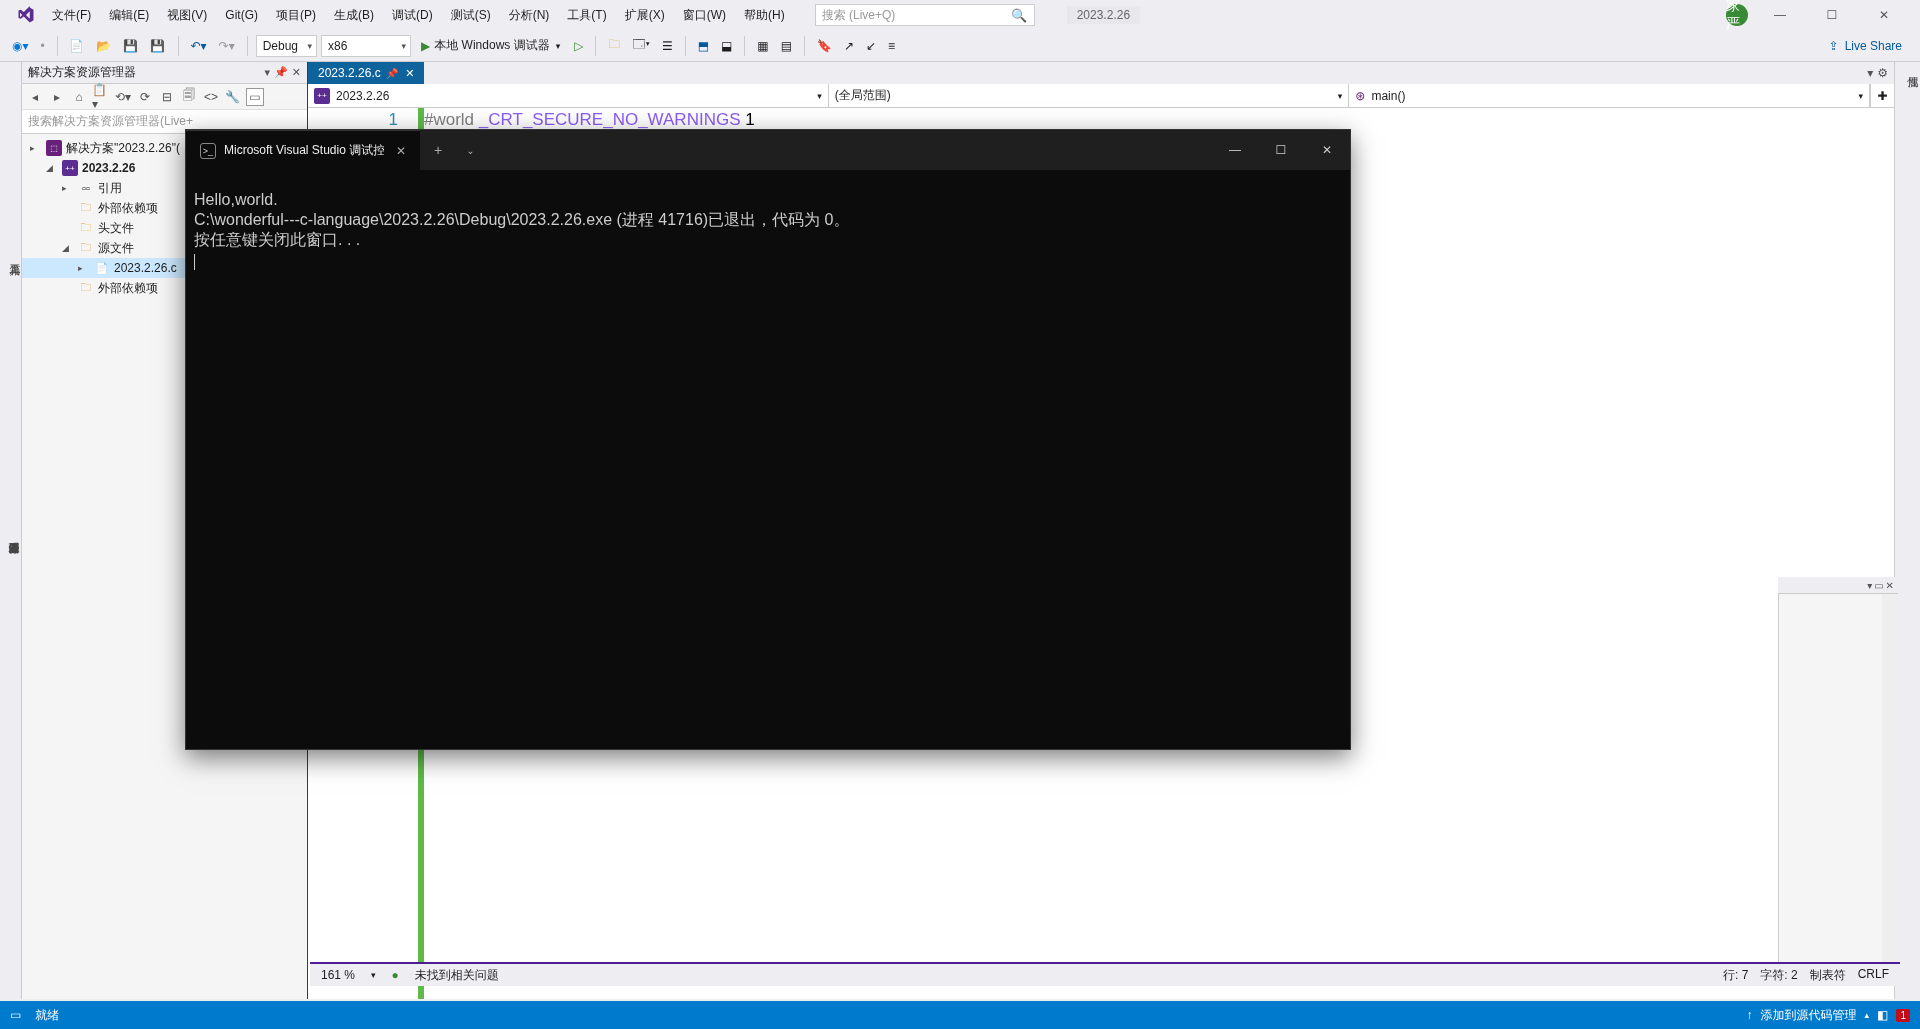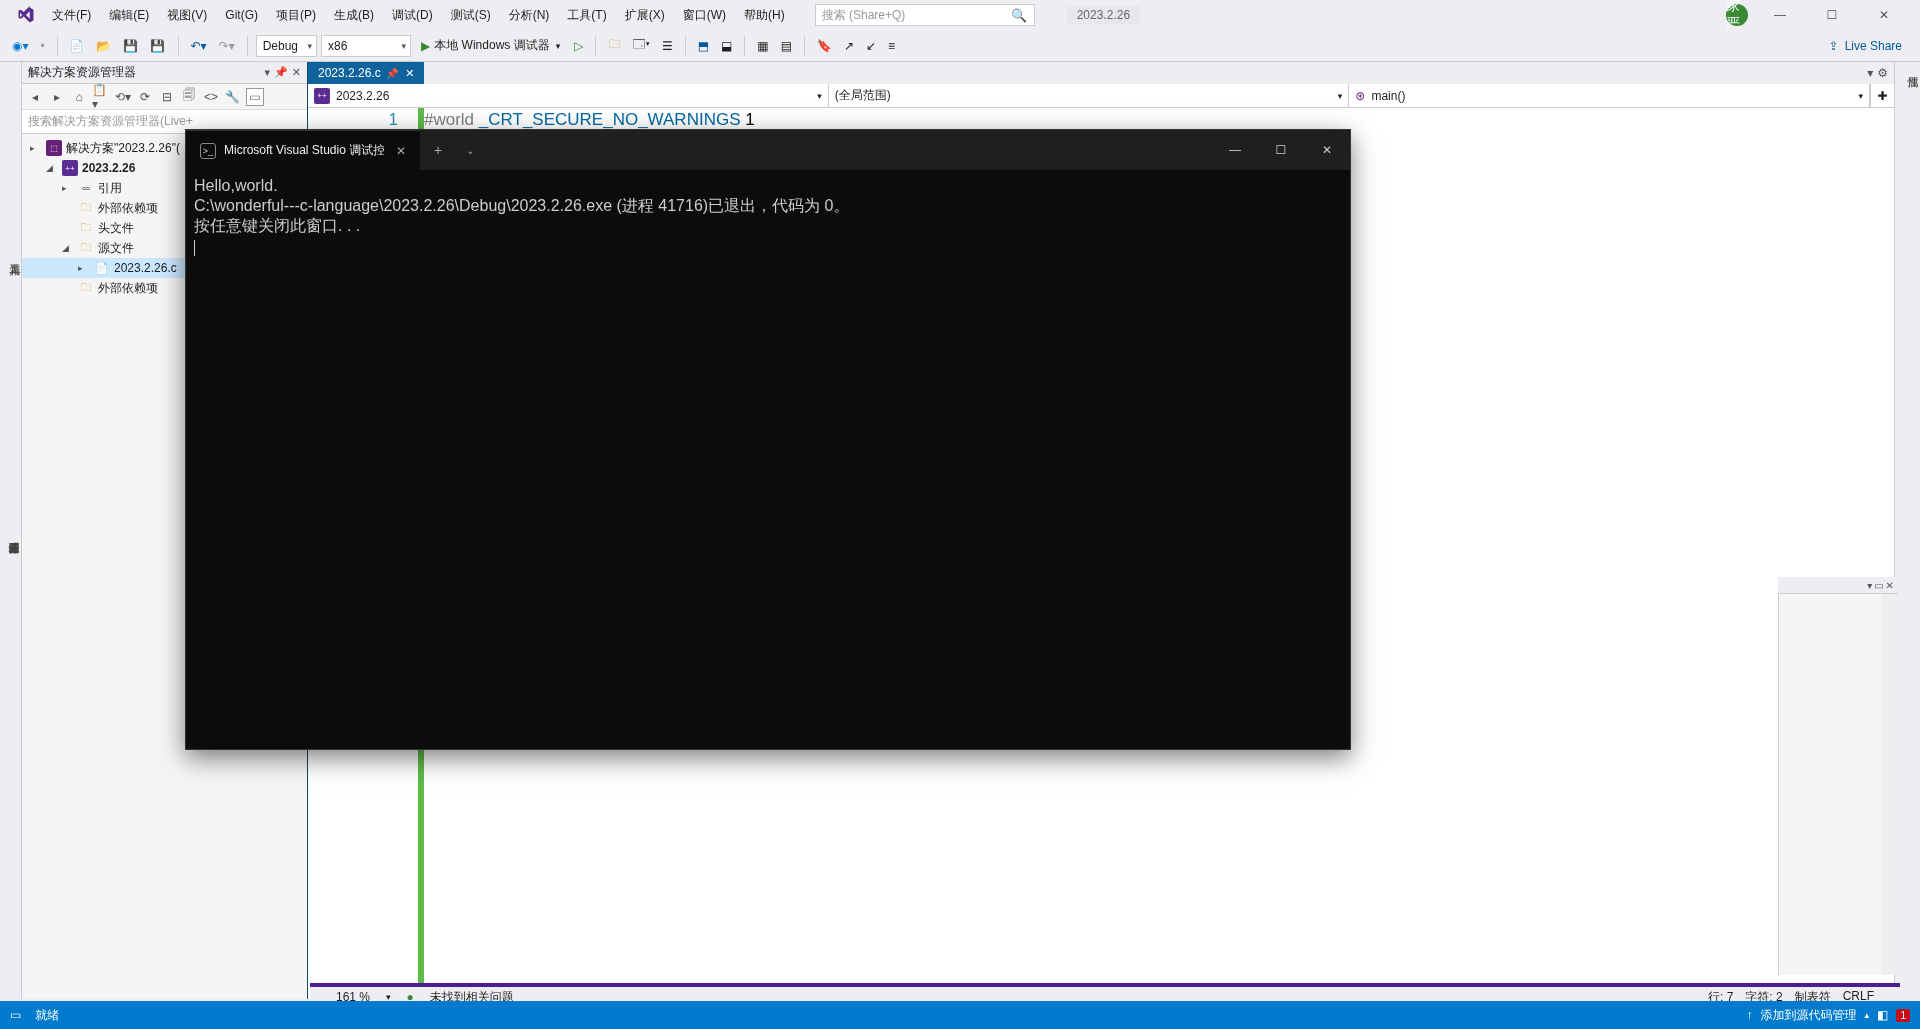--- a/index.html
+++ b/index.html
@@ -59,27 +59,27 @@
 .editor-tabs-right { margin-left: auto; display: flex; align-items: center; gap: 4px; padding: 0 6px; color: #555; }
 .editor-nav { height: 24px; display: flex; border-bottom: 1px solid #ccc; }
 .nav-combo { flex: 1; border-right: 1px solid #ccc; display: flex; align-items: center; padding: 0 6px; gap: 6px; font-size: 12px; position: relative; }
 .nav-combo::after { content: "▾"; position: absolute; right: 6px; font-size: 9px; }
 .nav-combo:last-child { flex: 0 0 380px; }
 .nav-plus { width: 24px; display:flex; align-items:center; justify-content:center; border-left:1px solid #ccc; }
 .code-area { flex: 1; display: flex; background: #fff; font-family: Consolas, monospace; font-size: 17px; }
 .gutter { width: 110px; text-align: right; padding-right: 20px; color: #2b91af; background: #fff; padding-top: 2px; }
 .code-line { padding-top: 2px; }
 .code-line .kw { color: #808080; }
-.code-line .macro { color: #0369a1; }
+.code-line .macro { color: #8b5cf6; }
 .code-line .num { color: #000; }
 .green-bar { width: 6px; background: #5fba47; }
 .right-rail { width: 26px; background:#eeeef2; border-left:1px solid #ccc; writing-mode: vertical-rl; text-orientation: upright; font-size:11px; color:#444; padding-top:6px; }
 
 
-.output-bar { position: absolute; left: 310px; right: 20px; bottom: 22px; height: 24px; background: #eeeef2; border-top: 4px solid #4c1d95; display: flex; align-items: center; padding: 0 26px; gap: 16px; font-size: 12px; }
+.output-bar { position: absolute; left: 310px; right: 20px; bottom: 43px; height: 24px; background: #eeeef2; border-top: 2px solid #4c1d95; display: flex; align-items: center; padding: 0 11px; gap: 16px; font-size: 12px; }
 .output-bar .zoom { }
 .output-bar .check { color: #388a34; }
 .output-bar .right { margin-left: auto; display: flex; gap: 12px; }
 .mini-panel { position:absolute; right: 22px; top: 577px; width: 120px; height: 16px; background:#eeeef2; display:flex; align-items:center; justify-content:flex-end; gap:2px; font-size:10px; color:#555; padding:0 4px; }
 .mini-body { position:absolute; right:22px; top:593px; width: 120px; bottom: 54px; background:#f5f5f5; border-left:1px solid #ccc; border-top:1px solid #ccc; }
 .mini-scroll { position:absolute; right:0; top:0; bottom:0; width:16px; background:#eee; }
 
 
 .statusbar { position: absolute; bottom: 0; left: 0; right: 0; height: 28px; background: #007acc; color: #fff; display: flex; align-items: center; padding: 0 10px; gap: 14px; font-size: 12px; }
 .statusbar .sb-right { margin-left: auto; display: flex; align-items: center; gap: 8px; }
@@ -89,21 +89,21 @@
 .console { position: absolute; left: 185px; top: 129px; width: 1166px; height: 621px; background: #0c0c0c; border: 1px solid #333; box-shadow: 0 8px 24px rgba(0,0,0,0.5); display: flex; flex-direction: column; }
 .console-titlebar { height: 40px; background: #1f1f1f; display: flex; align-items: center; }
 .console-tab { height: 100%; display: flex; align-items: center; gap: 8px; padding: 0 14px; background: #0c0c0c; border-top: 1px solid #333; }
 .console-tab .ctab-ico { width: 16px; height: 16px; border: 1px solid #888; border-radius: 3px; display:flex; align-items:center; justify-content:center; font-size:9px; color:#ccc; }
 .console-tab .ctab-title { color: #eee; font-size: 12px; max-width: 160px; overflow: hidden; white-space: nowrap; }
 .console-tab .ctab-close { color: #aaa; font-size: 12px; margin-left: 4px; }
 .console-newtab { color: #aaa; padding: 0 14px; font-size: 14px; }
 .console-drop { color: #aaa; padding: 0 10px; font-size: 10px; }
 .console-winbtns { margin-left: auto; display: flex; }
 .console-winbtns .cwb { width: 46px; height: 40px; display: flex; align-items: center; justify-content: center; color: #ccc; font-size: 12px; }
-.console-body { flex: 1; padding: 6px 8px; font-family: "NSimSun", Consolas, monospace; font-size: 16px; color: #cccccc; line-height: 1.25; white-space: pre; }
+.console-body { flex: 1; padding: 20px 8px; font-family: "NSimSun", Consolas, monospace; font-size: 16px; color: #cccccc; line-height: 1.25; white-space: pre; }
 .cursor-blink { display:inline-block; width:1px; height:16px; background:#ccc; vertical-align:bottom; }
 </style>
 </head>
 <body>
 
 <div class="menubar">
   <span class="vs-logo">
     <svg viewBox="0 0 24 24">
         <path fill="#5c2d91" d="M17 2l5 3v14l-5 3-8-8-4 3-3-1V6l3-1 4 3 8-8zm0 5l-5 5 5 5V7zM4 9v6l3-3-3-3z"></path>
       </svg>
@@ -115,21 +115,21 @@
   <span class="menu-item">项目(P)</span>
   <span class="menu-item">生成(B)</span>
   <span class="menu-item">调试(D)</span>
   <span class="menu-item">测试(S)</span>
   <span class="menu-item">分析(N)</span>
   <span class="menu-item">工具(T)</span>
   <span class="menu-item">扩展(X)</span>
   <span class="menu-item">窗口(W)</span>
   <span class="menu-item">帮助(H)</span>
   <div class="search-box">
-    <span>搜索 (Share+Q)</span>
+    <span>搜索 (Live+Q)</span>
     <span class="mag">🔍</span>
   </div>
   <span class="version-label">2023.2.26</span>
   <div class="menubar-right">
     <span class="avatar">家严</span>
     <span class="win-btn">—</span>
     <span class="win-btn">☐</span>
     <span class="win-btn">✕</span>
   </div>
 </div>

